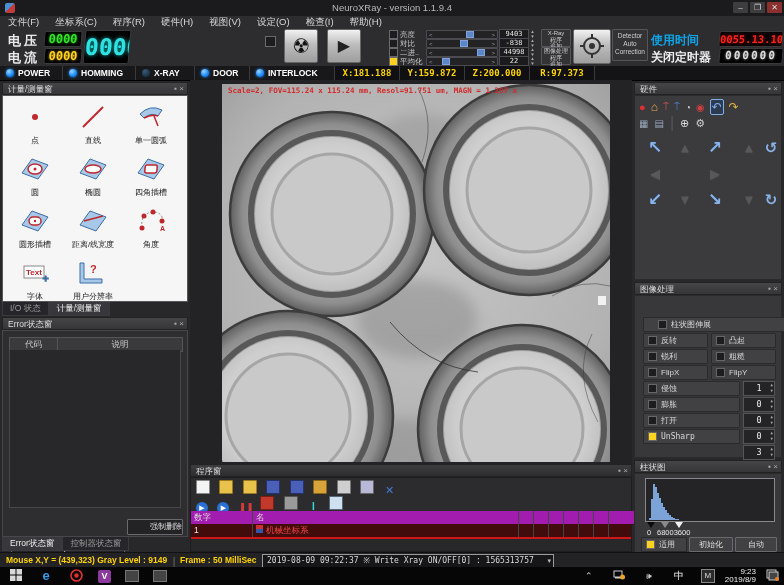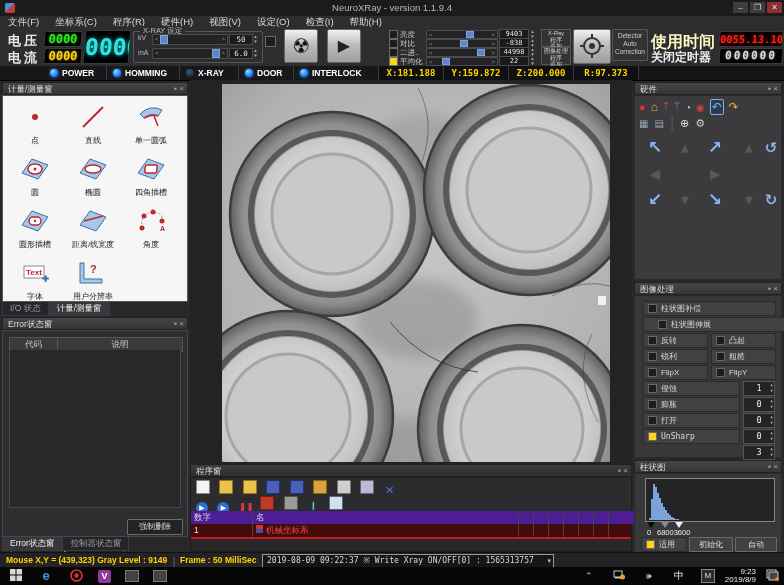--- a/index.html
+++ b/index.html
@@ -112,39 +112,20 @@
     <span>帮助(H)</span>
   </div>
 
   <div class="toolbar">
     <div class="abs biglbl" style="left:8px;top:3px;">电压</div>
     <div class="abs biglbl" style="left:8px;top:20px;">电流</div>
     <div class="abs seg green" style="left:44px;top:2px;width:36px;height:14px;font-size:12px;line-height:14px;">0000</div>
     <div class="abs seg yellow" style="left:44px;top:19px;width:36px;height:14px;font-size:12px;line-height:14px;">0000</div>
     <div class="abs seg cyan" style="left:84px;top:1px;width:44px;height:32px;font-size:23px;line-height:32px;">0000</div>
 
-    <div class="grpbox" style="left:133px;top:2px;width:128px;height:30px;">
-      <span class="gt">X-RAY 设定</span>
-      <span class="abs" style="left:4px;top:2px;font-size:7px;color:#bbb;">kV</span>
-      <div class="slider" style="left:18px;top:2px;width:74px;">
-        <b style="left:2px;">&lt;</b>
-          <b style="right:2px;">&gt;</b>
-          <i style="left:9%;"></i>
-      </div>
-      <div class="spinbox" style="left:95px;top:2px;width:22px;height:9px;font-size:7.5px;line-height:9px;">50</div>
-      <div class="spinarr" style="left:118px;top:2px;">▲<br>▼</div>
-      <span class="abs" style="left:4px;top:17px;font-size:7px;color:#bbb;">mA</span>
-      <div class="slider" style="left:18px;top:16px;width:74px;">
-        <b style="left:2px;">&lt;</b>
-          <b style="right:2px;">&gt;</b>
-          <i style="left:80%;"></i>
-      </div>
-      <div class="spinbox" style="left:95px;top:16px;width:22px;height:9px;font-size:7.5px;line-height:9px;">6.0</div>
-      <div class="spinarr" style="left:118px;top:16px;">▲<br>▼</div>
-    </div>
     <div class="chkbx" style="left:265px;top:7px;"></div>
 
     <div class="graybtn" style="left:284px;top:0px;width:32px;height:32px;font-size:20px;line-height:32px;color:#111;"><span>☢</span></div>
     <div class="graybtn" style="left:327px;top:0px;width:32px;height:32px;font-size:16px;line-height:32px;color:#222;"><span>▶</span></div>
 
     <div class="chkbx" style="left:389px;top:1px;width:7px;height:7px;"></div>
     <span class="abs" style="left:400px;top:1px;font-size:7.5px;color:#ccc;">亮度</span>
     <div class="slider" style="left:426px;top:1px;width:70px;height:7px;">
         <b style="left:2px;">&lt;</b>
         <b style="right:2px;">&gt;</b>
@@ -197,28 +178,28 @@
         <line x1="12" y1="0" x2="12" y2="5" stroke="#333" stroke-width="2"></line>
         <line x1="12" y1="19" x2="12" y2="24" stroke="#333" stroke-width="2"></line>
         <line x1="0" y1="12" x2="5" y2="12" stroke="#333" stroke-width="2"></line>
         <line x1="19" y1="12" x2="24" y2="12" stroke="#333" stroke-width="2"></line>
       </svg>
     </div>
     <div class="minibtn pre" style="left:612px;top:0px;width:36px;height:32px;line-height:8px;font-size:6.5px;padding-top:2px;box-sizing:border-box;">Detector
 Auto
 Correction</div>
 
-    <div class="abs" style="left:651px;top:3px;font-size:16px;font-weight:bold;color:#fef9c3;">使用时间</div>
+    <div class="abs" style="left:651px;top:3px;font-size:12px;font-weight:bold;color:#0ea5e9;">使用时间</div>
     <div class="abs" style="left:651px;top:20px;font-size:12px;font-weight:bold;color:#eee;">关闭定时器</div>
     <div class="abs seg red" style="left:719px;top:2px;width:62px;height:14px;font-size:10.5px;line-height:14px;">0055.13.10</div>
     <div class="abs seg white" style="left:719px;top:19px;width:62px;height:14px;font-size:11px;line-height:14px;letter-spacing:2px;">000000</div>
   </div>
 
   <div class="ledstrip">
-    <div class="ledseg" style="width:62px;padding-left:44px;">
+    <div class="ledseg" style="width:62px;">
         <i class="led"></i>
         <span class="lt">POWER</span>
       </div>
     <div class="ledseg" style="width:72px;">
         <i class="led"></i>
         <span class="lt">HOMMING</span>
       </div>
     <div class="ledseg" style="width:58px;">
         <i class="led dim"></i>
         <span class="lt">X-RAY</span>
@@ -338,21 +319,21 @@
     <span>Error状态窗</span>
     <span class="ptools"><span>▪</span> <span>×</span></span>
   </div>
   <div class="abs" style="left:2px;top:330px;width:186px;height:207px;background:#2e2e31;border:1px solid #48484c;box-sizing:border-box;">
     <div class="thead" style="left:6px;top:6px;width:172px;height:13px;">
       <div style="width:48px;">代码</div>
       <div style="width:124px;border-right:none;">说明</div>
     </div>
     <div class="abs" style="left:6px;top:19px;width:172px;height:158px;background:#28282b;border:1px solid #48484c;border-top:none;box-sizing:border-box;"></div>
     <div class="darkbtn" style="left:8px;top:188px;width:112px;height:14px;line-height:14px;margin-top:28px;">Clear</div>
-    <div class="darkbtn" style="left:124px;top:188px;width:54px;height:14px;line-height:14px;font-size:8px;">强制删除</div>
+    <div class="darkbtn" style="left:124px;top:188px;width:54px;height:14px;line-height:14px;font-size:8px;text-align:right;">强制删除</div>
   </div>
 
   <div class="tabsrow" style="left:2px;top:537px;">
     <div class="tab active">Error状态窗</div>
     <div class="tab">控制器状态窗</div>
   </div>
 
   <div class="abs" style="left:190px;top:80px;width:442px;height:472px;background:#232325;"></div>
   <div class="abs" style="left:222px;top:84px;width:388px;height:378px;">
     <svg width="388" height="378" viewBox="0 0 388 378">
@@ -409,20 +390,21 @@
          <circle cx="300" cy="345" r="61" fill="#c9c9c9" stroke="#a6a6a6" stroke-width="3"></circle>
         </g>
 
       <path d="M168 238 q 36 44 88 50" fill="none" stroke="#2d2d2d" stroke-width="1" opacity="0.75"></path>
       <path d="M196 4 q 18 34 4 74" fill="none" stroke="#333" stroke-width="0.8" opacity="0.6"></path>
       <path d="M330 212 q 30 -18 58 -10" fill="none" stroke="#333" stroke-width="0.8" opacity="0.6"></path>
       <path d="M120 430 q 80 -40 150 -18" fill="none" stroke="#2d2d2d" stroke-width="1" opacity="0.5"></path>
       <path d="M370 250 q -20 40 6 88" fill="none" stroke="#383838" stroke-width="0.8" opacity="0.6"></path>
       <rect x="376" y="212" width="8" height="9" fill="#f2f2f2"></rect>
     </svg>
+    <div class="abs" style="left:6px;top:2px;font-size:7.5px;font-family:'DejaVu Sans Mono',monospace;color:#d42a2a;font-weight:bold;">Scale=2, FOV=115.24 x 115.24 mm, Resol=91.751 um, MAGN = 1.297 x</div>
   </div>
 
   <div class="ptitle" style="left:190px;top:464px;width:442px;background:linear-gradient(#3c3c3f,#2e2e31);">
     <span>程序窗</span>
     <span class="ptools"><span>▪</span> <span>×</span></span>
   </div>
   <div class="abs" style="left:190px;top:477px;width:442px;height:75px;background:#2c2c2f;border:1px solid #1d1d1f;box-sizing:border-box;">
 
     <div class="abs" style="left:5px;top:2px;">
       <span class="pico" style="background:#f4f4f4;border:1px solid #888;"></span>
@@ -439,21 +421,21 @@
     <div class="abs" style="left:5px;top:18px;">
       <span class="pico" style="background:#2a6fd4;border-radius:50%;color:#fff;font-size:7px;line-height:12px;text-align:center;">▶</span>
       <span class="pico" style="background:#2a6fd4;border-radius:50%;color:#fff;font-size:7px;line-height:12px;text-align:center;">▶</span>
       <span class="pico" style="color:#d43a3a;font-weight:bold;font-size:9px;line-height:12px;text-align:center;">❚❚</span>
       <span class="pico" style="background:#c0392b;border:1px solid #7a1f15;"></span>
       <span class="pico" style="background:#9a9a9a;border:1px solid #555;"></span>
       <span class="pico" style="color:#3ad4d4;font-weight:bold;font-size:10px;line-height:12px;text-align:center;">I</span>
       <span class="pico" style="background:#cfe0f0;border:1px solid #567;"></span>
     </div>
 
-    <div class="prow" style="left:0px;top:33px;width:476px;height:13px;background:#4c1d95;border-bottom:1px solid #1c1c1e;">
+    <div class="prow" style="left:0px;top:33px;width:476px;height:13px;background:#a21caf;border-bottom:1px solid #1c1c1e;">
       <div class="pcell" style="width:62px;">数字</div>
       <div class="pcell" style="width:266px;">名</div>
       <div class="pcell" style="width:15px;"></div>
         <div class="pcell" style="width:15px;"></div>
       <div class="pcell" style="width:15px;"></div>
         <div class="pcell" style="width:15px;"></div>
       <div class="pcell" style="width:15px;"></div>
         <div class="pcell" style="width:15px;"></div>
     </div>
 
@@ -506,24 +488,20 @@
     <div class="jog blue" style="left:68px;top:92px;">↘</div>
     <div class="jog tri" style="left:102px;top:92px;">▼</div>
     <div class="jog rot" style="left:124px;top:92px;">↻</div>
   </div>
 
   <div class="ptitle" style="left:634px;top:282px;width:148px;">
     <span>图像处理</span>
     <span class="ptools"><span>▪</span> <span>×</span></span>
   </div>
   <div class="abs" style="left:634px;top:295px;width:148px;height:163px;background:#38383b;border:1px solid #2a2a2c;box-sizing:border-box;">
-    <div class="ipbtn" style="left:8px;top:5px;width:131px;">
-        <span class="cb"></span>
-        <span class="lb">柱状图补偿</span>
-      </div>
     <div class="ipbtn" style="left:8px;top:21px;width:131px;padding-left:10px;">
         <span class="cb"></span>
         <span class="lb">柱状图伸展</span>
       </div>
     <div class="ipbtn" style="left:8px;top:37px;width:63px;">
         <span class="cb"></span>
         <span class="lb">反转</span>
       </div>
     <div class="ipbtn" style="left:76px;top:37px;width:63px;">
         <span class="cb"></span>

